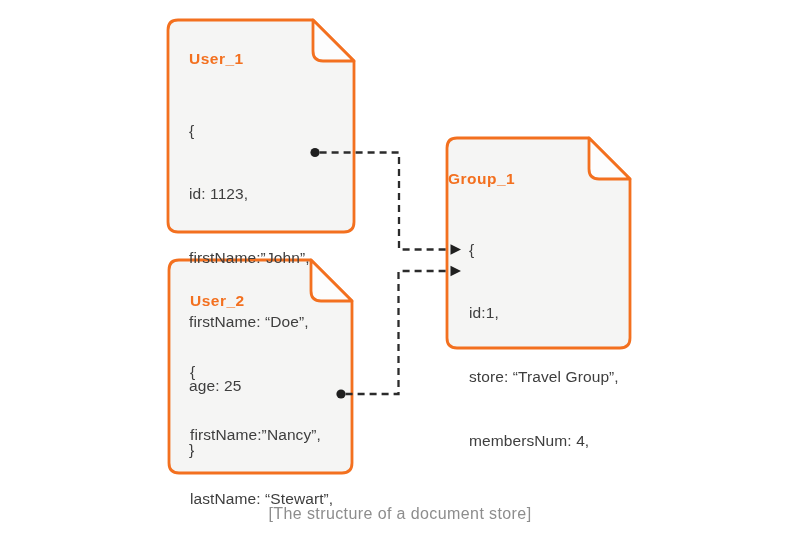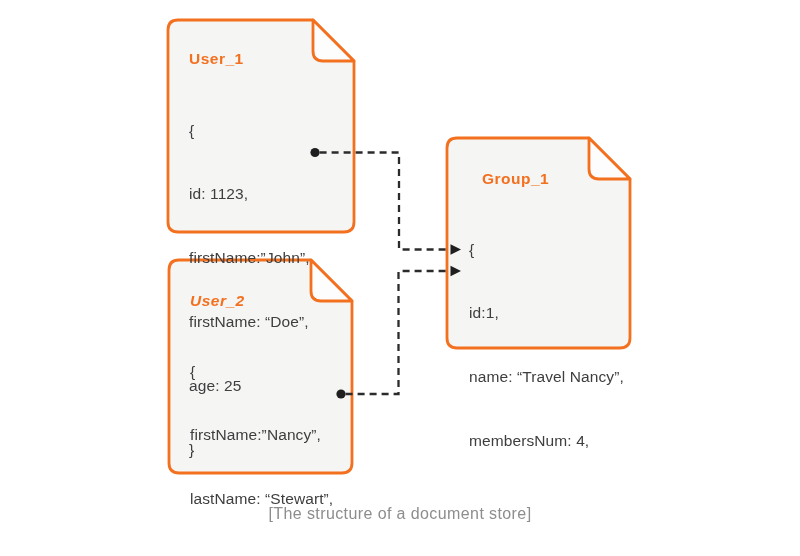--- a/index.html
+++ b/index.html
@@ -82,33 +82,33 @@
   <div class="doc-title" style="left:189px; top:50px;">User_1</div>
   <div class="doc-body" style="left:189px; top:77px;">
     <div>{</div>
     <div>id: 1123,</div>
     <div>firstName:”John”,</div>
     <div>firstName: “Doe”,</div>
     <div>age: 25</div>
     <div>}</div>
   </div>
 
-  <div class="doc-title" style="left:190px; top:292px;font-style:italic;">User_2</div>
+  <div class="doc-title" style="left:190px; top:292px;">User_2</div>
   <div class="doc-body" style="left:190px; top:318px;">
     <div>{</div>
     <div>firstName:”Nancy”,</div>
     <div>lastName: “Stewart”,</div>
     
     
   </div>
 
-  <div class="doc-title" style="left:482px; top:170px;">Group_1</div>
+  <div class="doc-title" style="left:448px; top:170px;">Group_1</div>
   <div class="doc-body" style="left:469px; top:196px;">
     <div>{</div>
     <div>id:1,</div>
-    <div>name: “Travel Nancy”,</div>
+    <div>store: “Travel Group”,</div>
     <div>membersNum: 4,</div>
     
   </div>
 
   <div class="caption">[The structure of a document store]</div>
 
 </div>
 
 </body></html>

